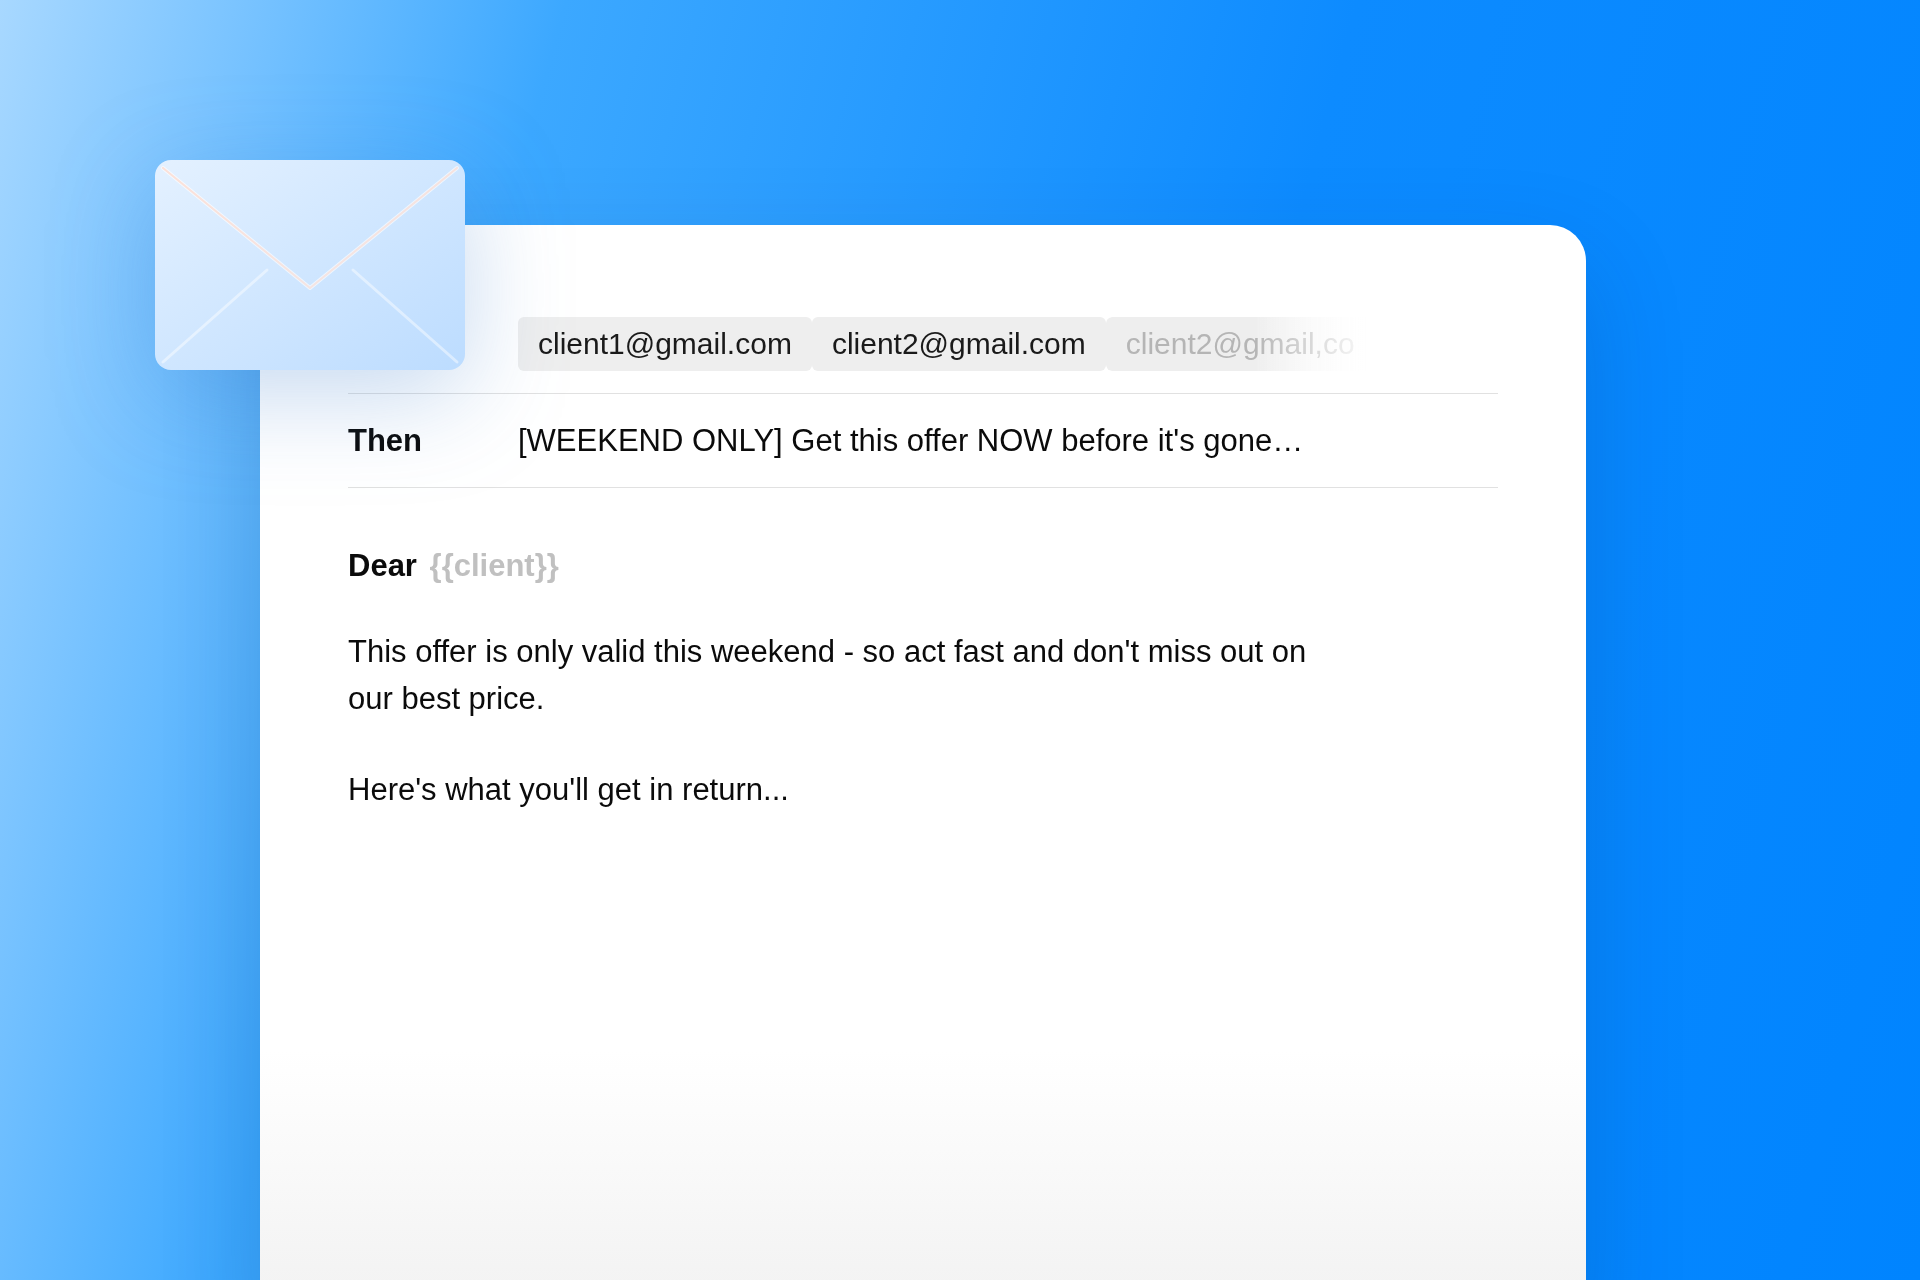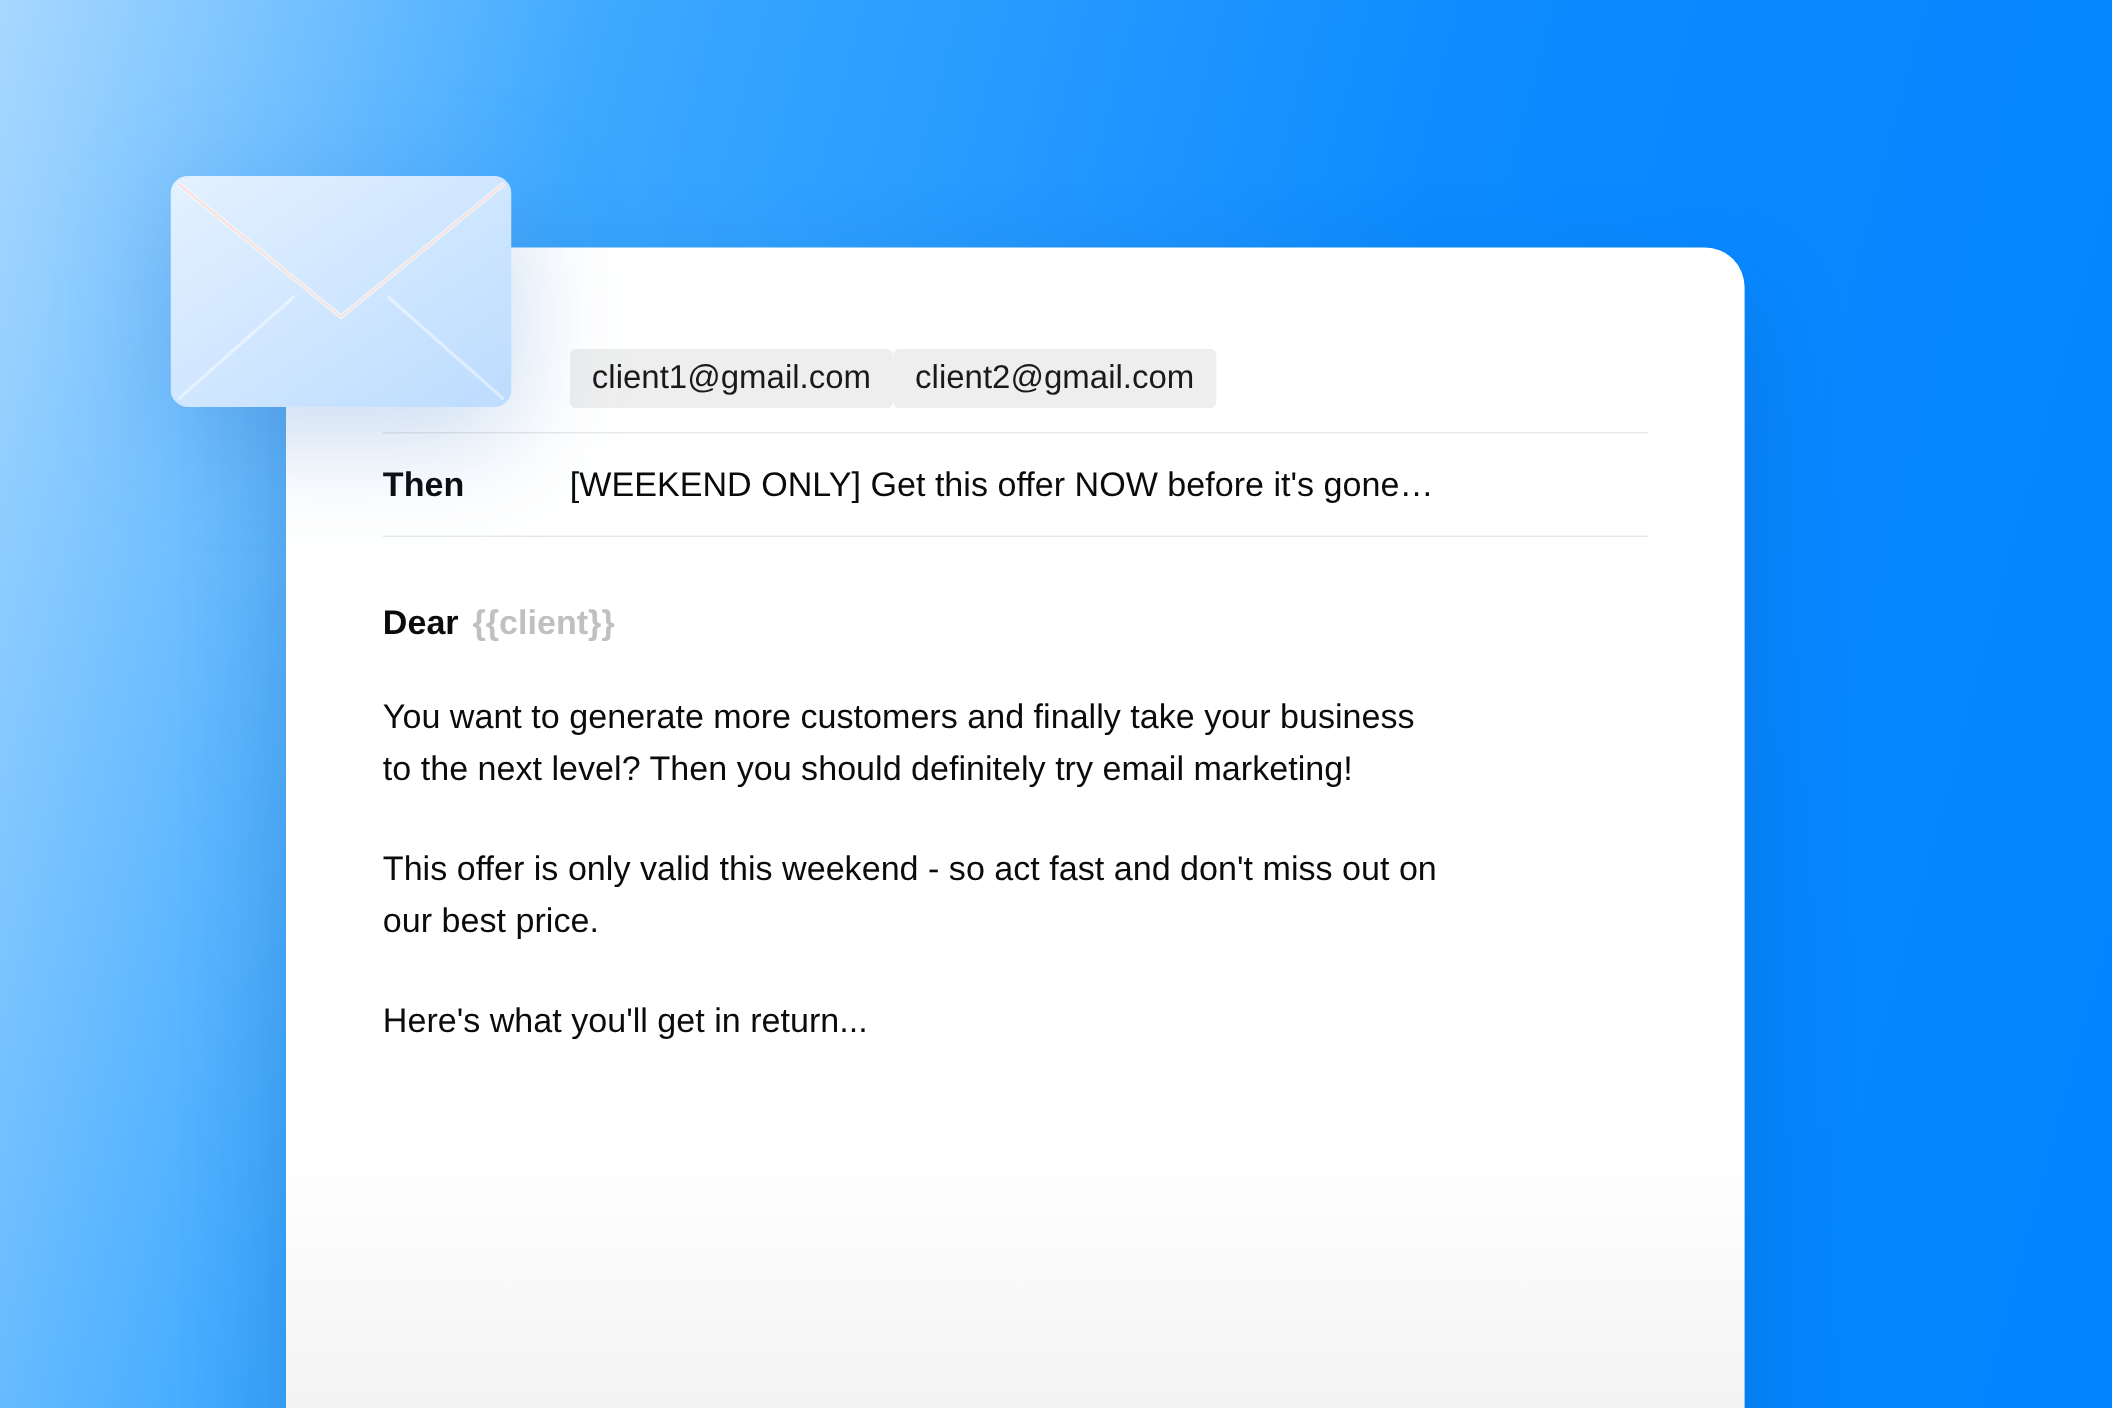--- a/index.html
+++ b/index.html
@@ -152,31 +152,31 @@
 </div>
 
 <div class="compose-card">
 
 
   <div class="header-row to-row">
     <div class="header-label">To</div>
     <div class="chips">
       <div class="chip">client1@gmail.com</div>
       <div class="chip">client2@gmail.com</div>
+      <div class="chip faded">client2@gmail,co</div>
     </div>
   </div>
 
   <div class="header-row theme-row">
     <div class="header-label">Then</div>
     <div class="header-value">[WEEKEND ONLY] Get this offer NOW before it's gone…</div>
   </div>
 
   <div class="body-area">
     <div class="salutation">
       <span class="dear">Dear</span>
       <span class="merge-tag">{{client}}</span>
     </div>
-    <p class="body-para">You want to generate more customers and finally take your business to the next level? Then you should definitely try email marketing!</p>
     <p class="body-para">This offer is only valid this weekend - so act fast and don't miss out on our best price.</p>
     <p class="body-para">Here's what you'll get in return...</p>
   </div>
 
 </div>
 
 </body></html>

